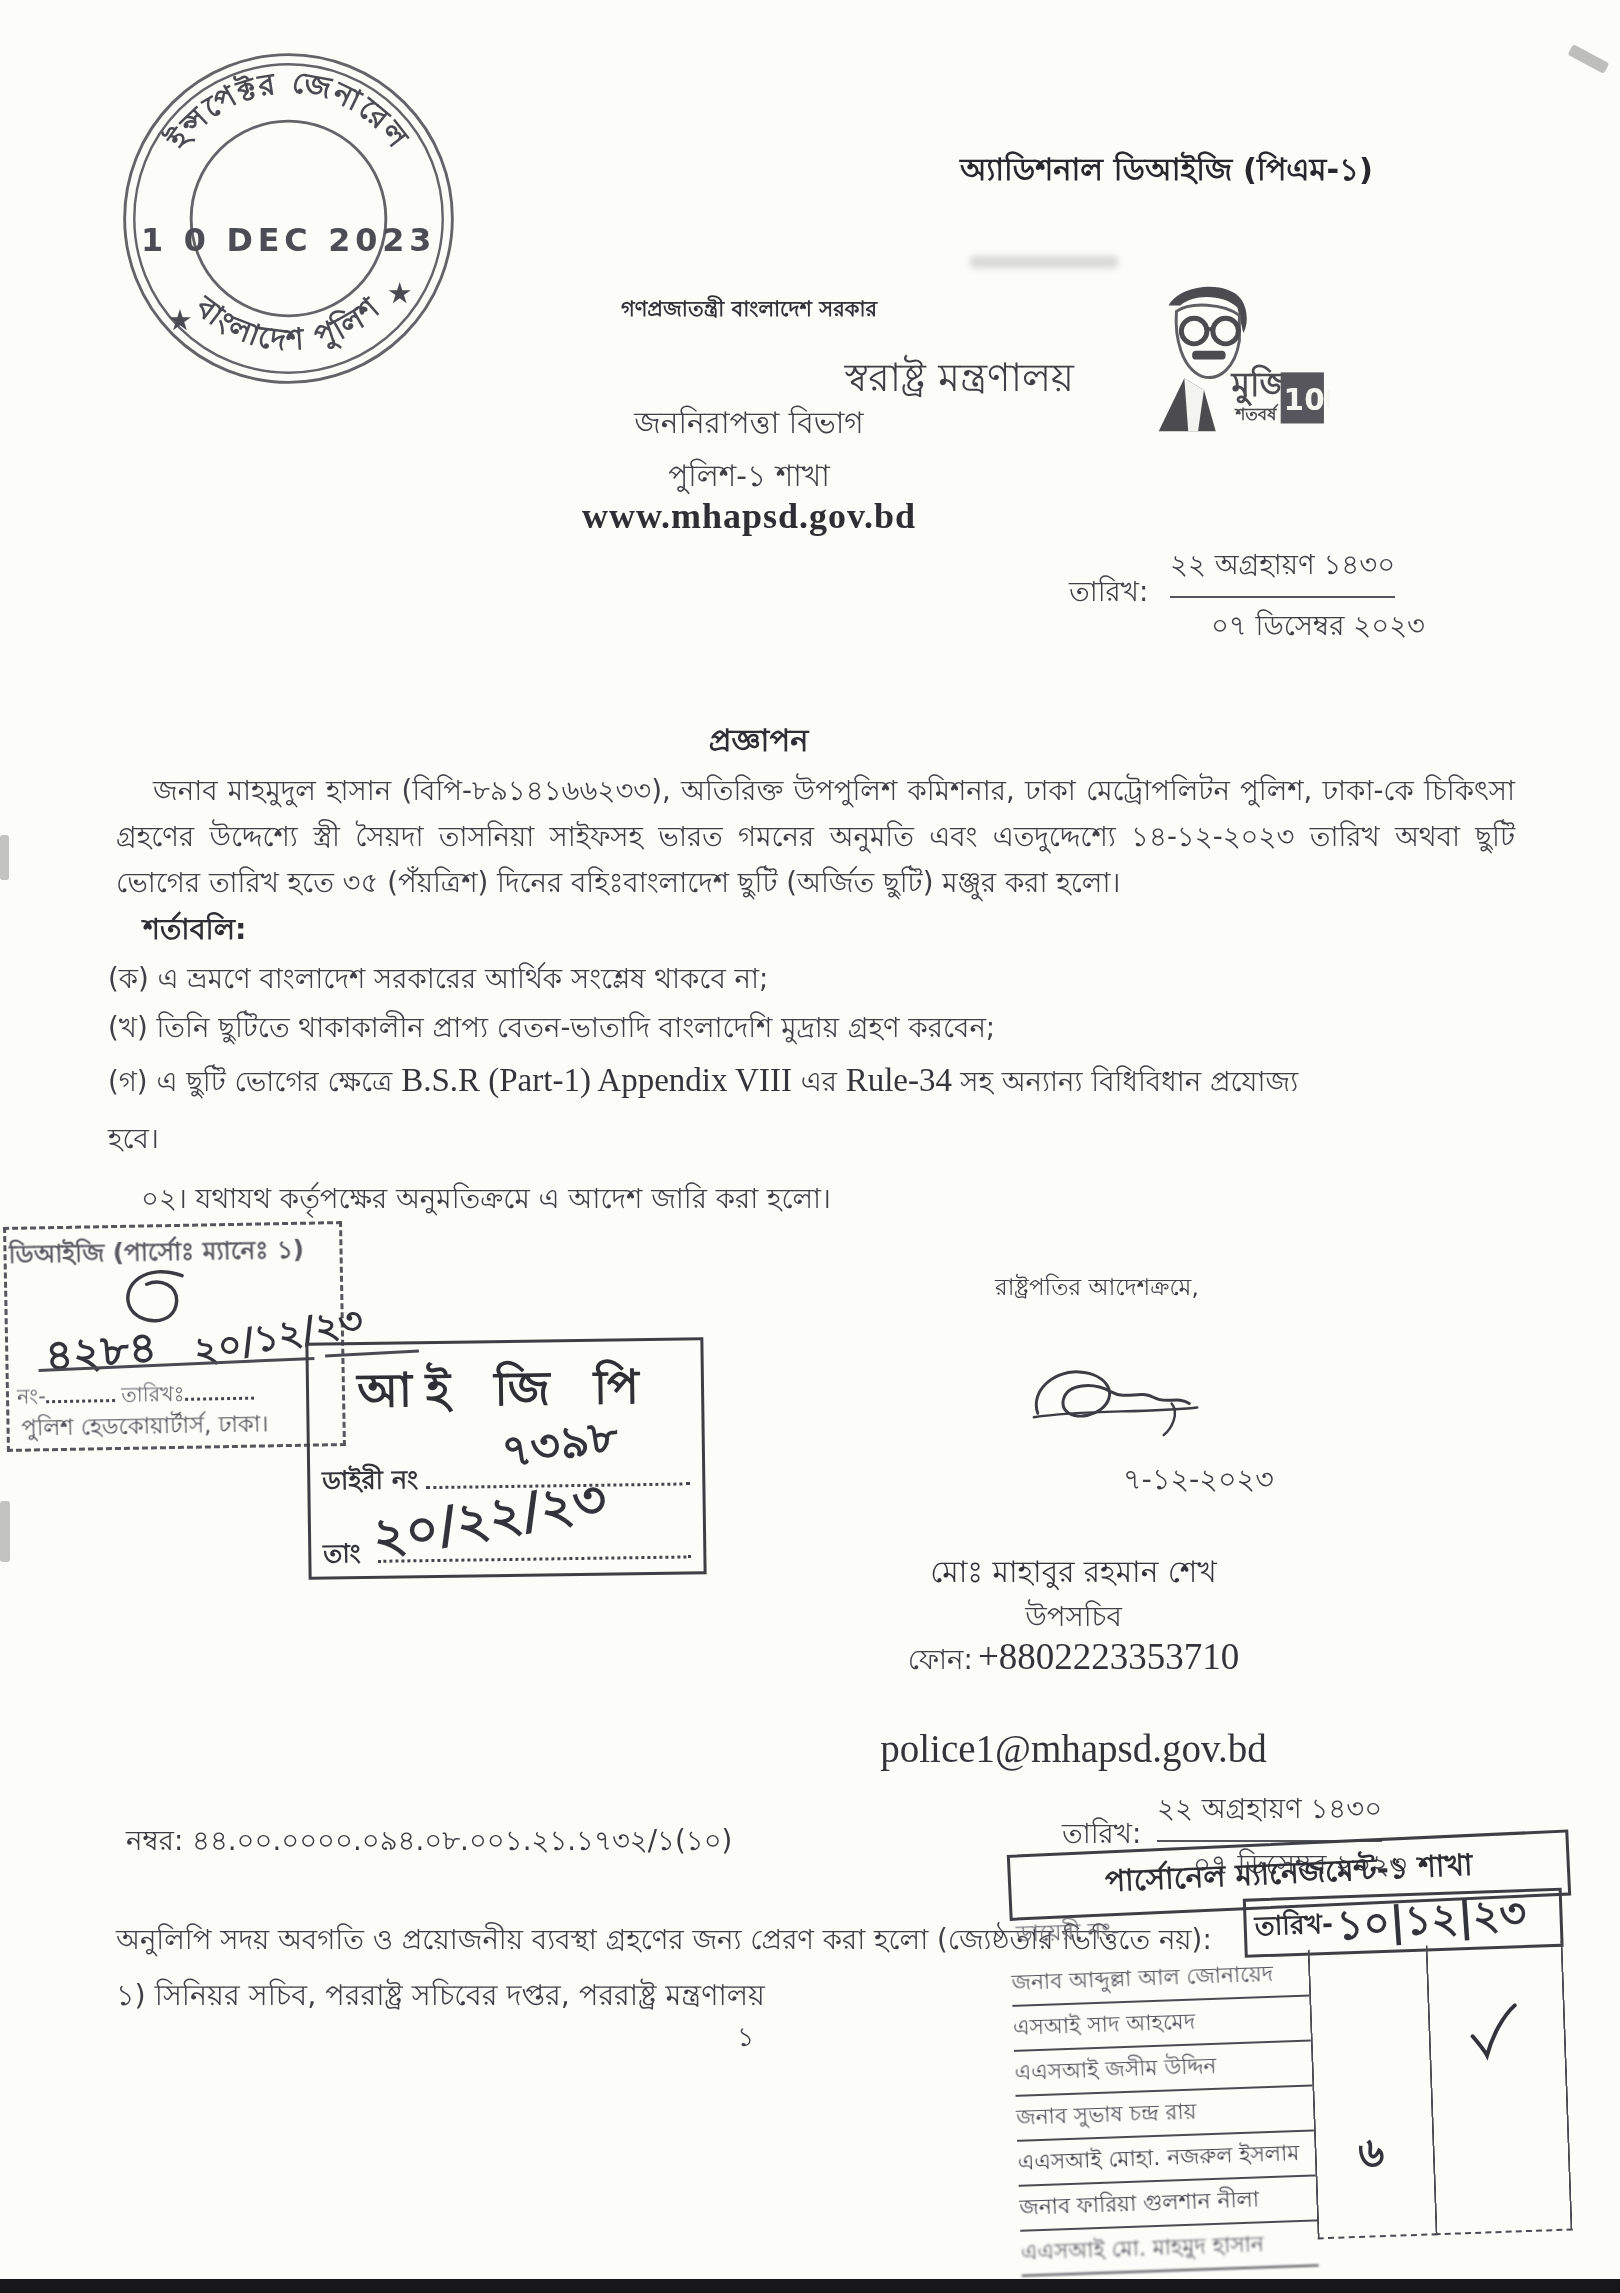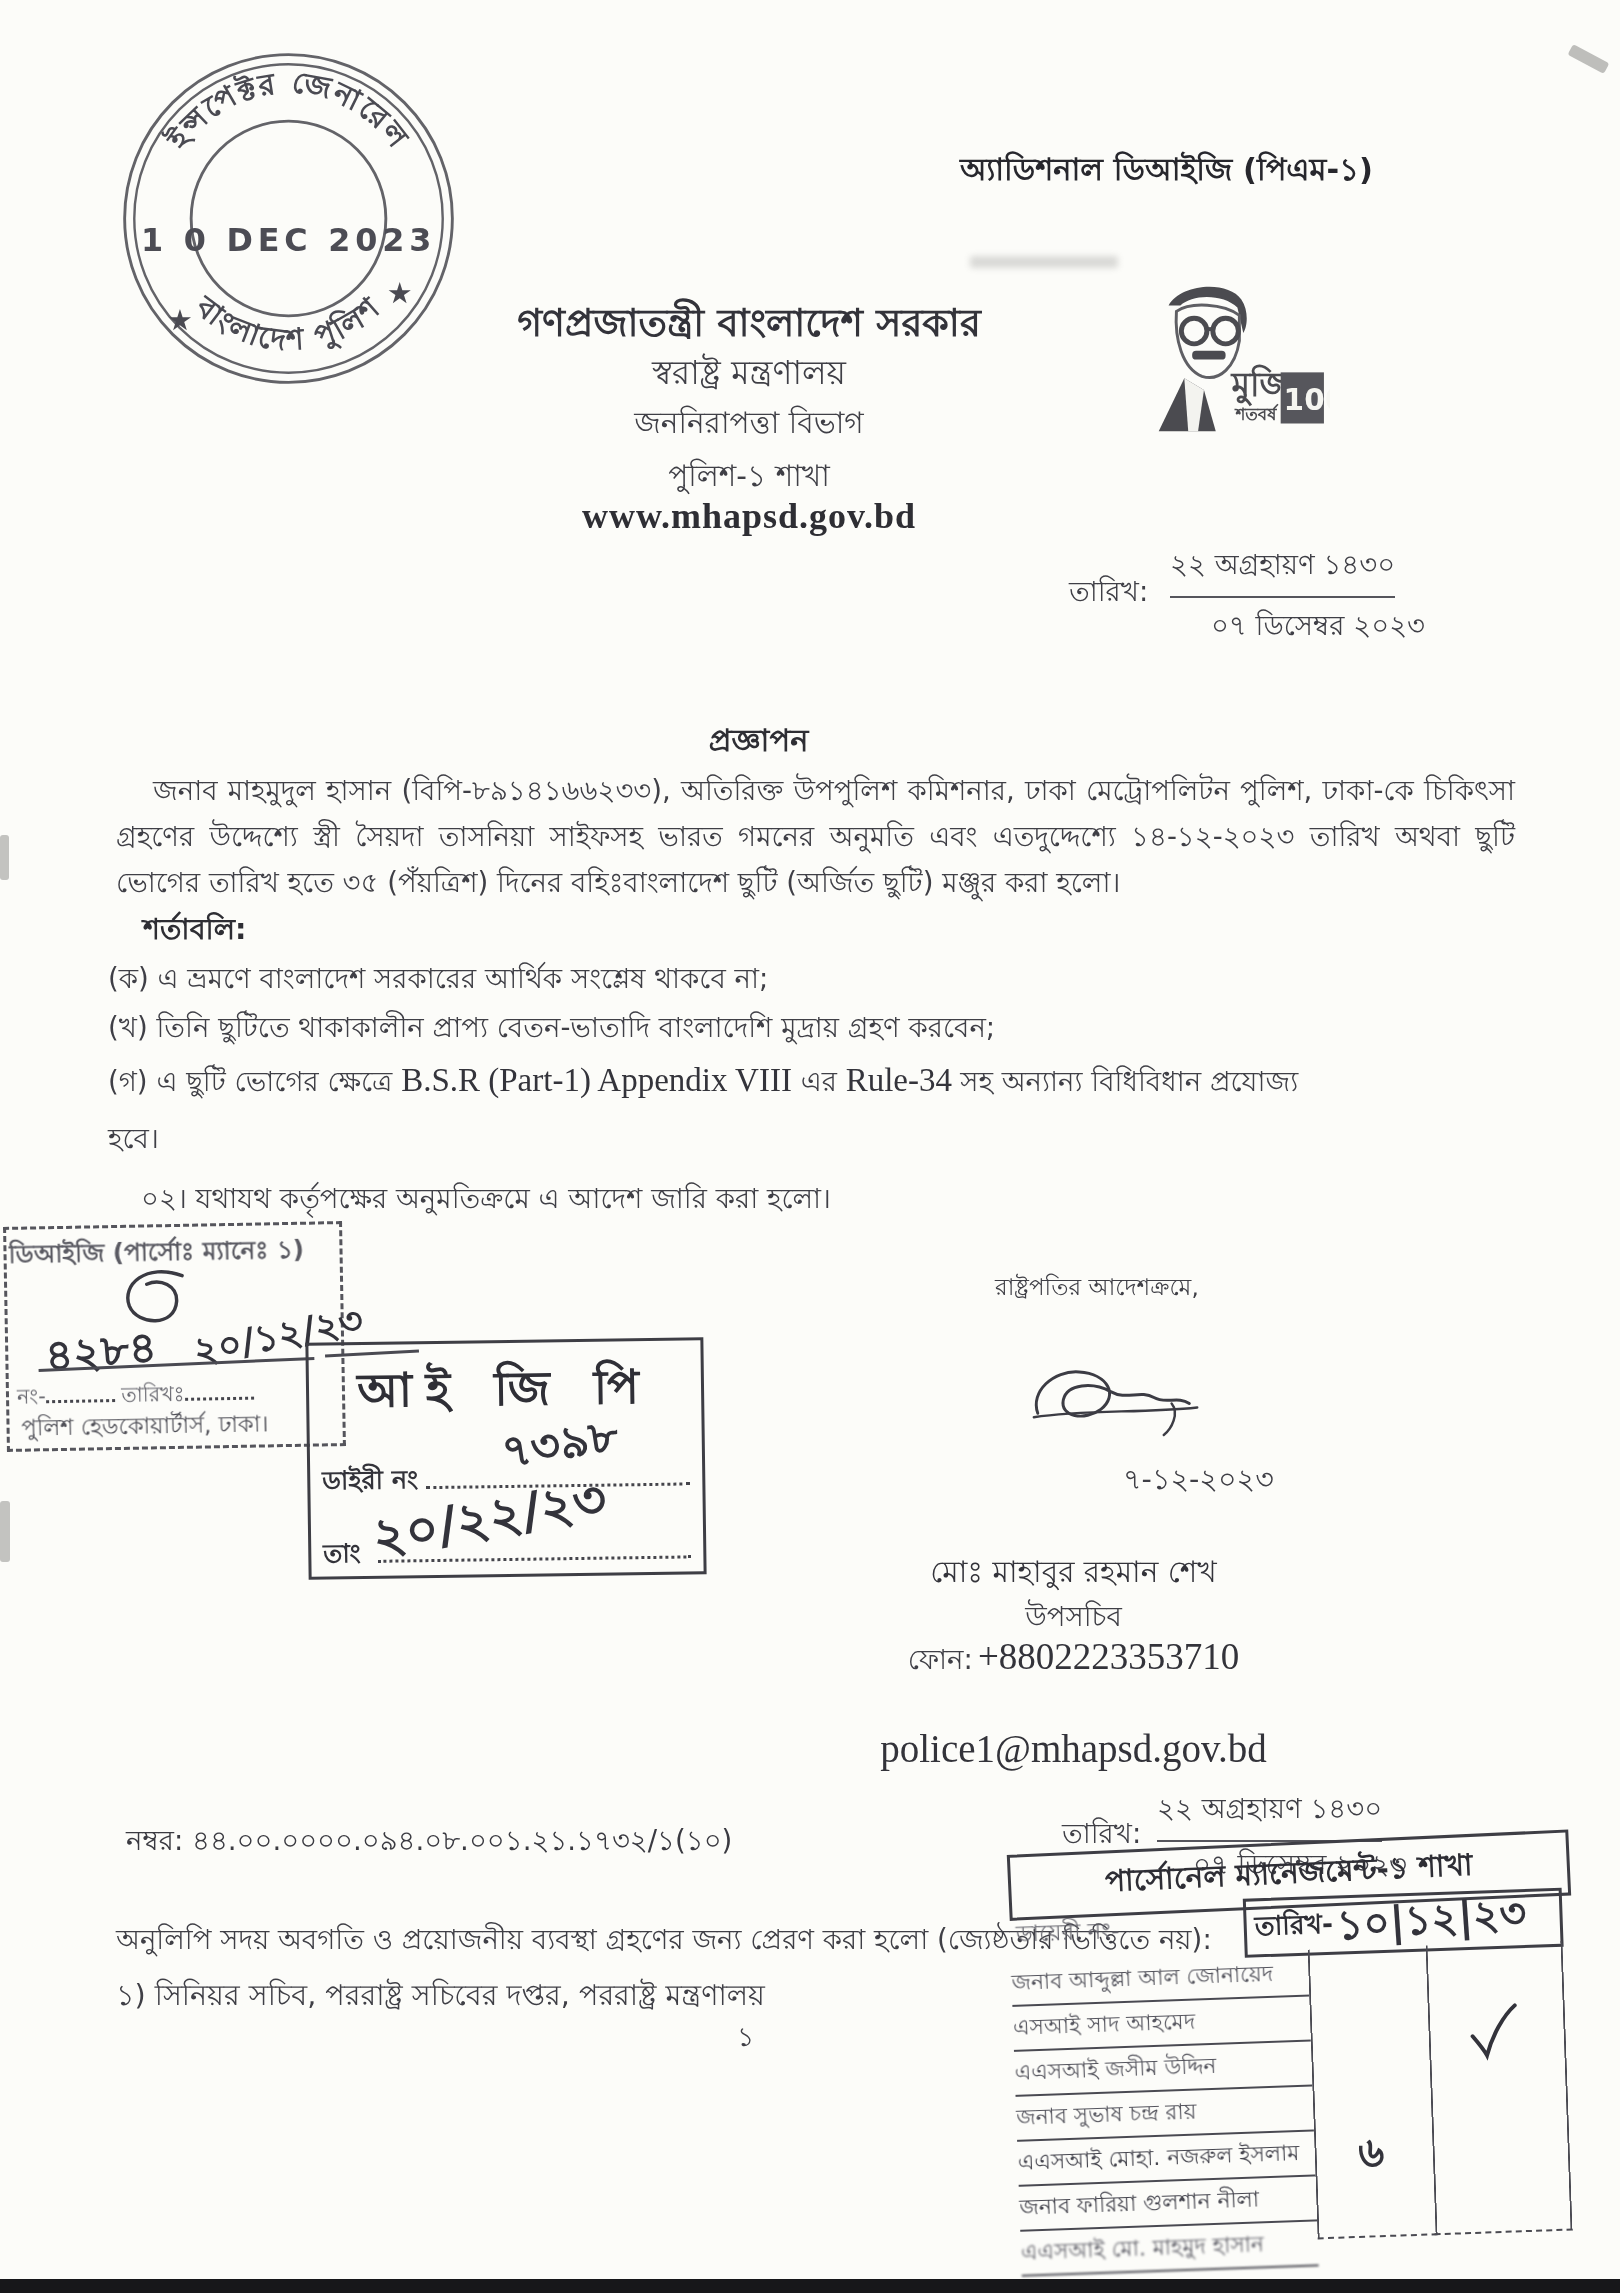--- a/index.html
+++ b/index.html
@@ -46,22 +46,22 @@
     <text x="180" y="214" text-anchor="middle" font-size="33" letter-spacing="5" fill="#4c4c54" font-weight="600">1 0 DEC 2023</text>
   </svg>
 
   <div class="abs bn nowrap" style="left:960px;top:146px;font-size:30.5px;font-weight:700;color:#27272d;">অ্যাডিশনাল ডিআইজি (পিএম-১)</div>
 
   <div class="abs artifact" style="left:1568px;top:53px;width:41px;height:11.8px;transform:rotate(28deg);opacity:.55;"></div>
   <div class="abs artifact" style="left:970px;top:256px;width:148px;height:11.8px;filter:blur(3px);opacity:.3;"></div>
   <div class="abs artifact" style="left:0;top:835px;width:8.9px;height:45px;opacity:.5;"></div>
   <div class="abs artifact" style="left:0;top:1501px;width:9.9px;height:61px;opacity:.5;"></div>
 
-  <div class="abs bn center" style="left:424px;top:293px;width:650px;font-size:38px;font-weight:600;color:#33333a;">গণপ্রজাতন্ত্রী বাংলাদেশ সরকার</div>
-  <div class="abs bn center" style="left:424px;top:347px;width:650px;font-size:33px;">স্বরাষ্ট্র মন্ত্রণালয়</div>
+  <div class="abs bn center" style="left:424px;top:293px;width:650px;font-size:21px;font-weight:600;color:#33333a;">গণপ্রজাতন্ত্রী বাংলাদেশ সরকার</div>
+  <div class="abs bn center" style="left:424px;top:347px;width:650px;font-size:39px;text-align:right;">স্বরাষ্ট্র মন্ত্রণালয়</div>
   <div class="abs bn center" style="left:424px;top:400px;width:650px;font-size:29.6px;">জননিরাপত্তা বিভাগ</div>
   <div class="abs bn center" style="left:424px;top:453px;width:650px;font-size:29.6px;">পুলিশ-১ শাখা</div>
   <div class="abs center serif" style="left:424px;top:495px;width:650px;font-size:36px;font-weight:700;letter-spacing:1px;color:#2e2e34;">www.mhapsd.gov.bd</div>
 
   <svg class="abs" style="left:1133px;top:276px;" width="197" height="177" viewBox="0 0 200 180">
     <g opacity="0.85">
       <path d="M36,30 C48,8 96,4 110,24 C118,36 116,52 112,58 L106,32 C92,18 60,18 48,30 Z" fill="#2d2d33"></path>
       <path d="M44,36 C42,64 50,94 70,102 C88,108 104,92 108,66 L108,40 C92,28 58,26 44,36 Z" fill="none" stroke="#44444b" stroke-width="3"></path>
       <circle cx="62" cy="56" r="13" fill="none" stroke="#2d2d33" stroke-width="5"></circle>
       <circle cx="94" cy="56" r="13" fill="none" stroke="#2d2d33" stroke-width="5"></circle>

